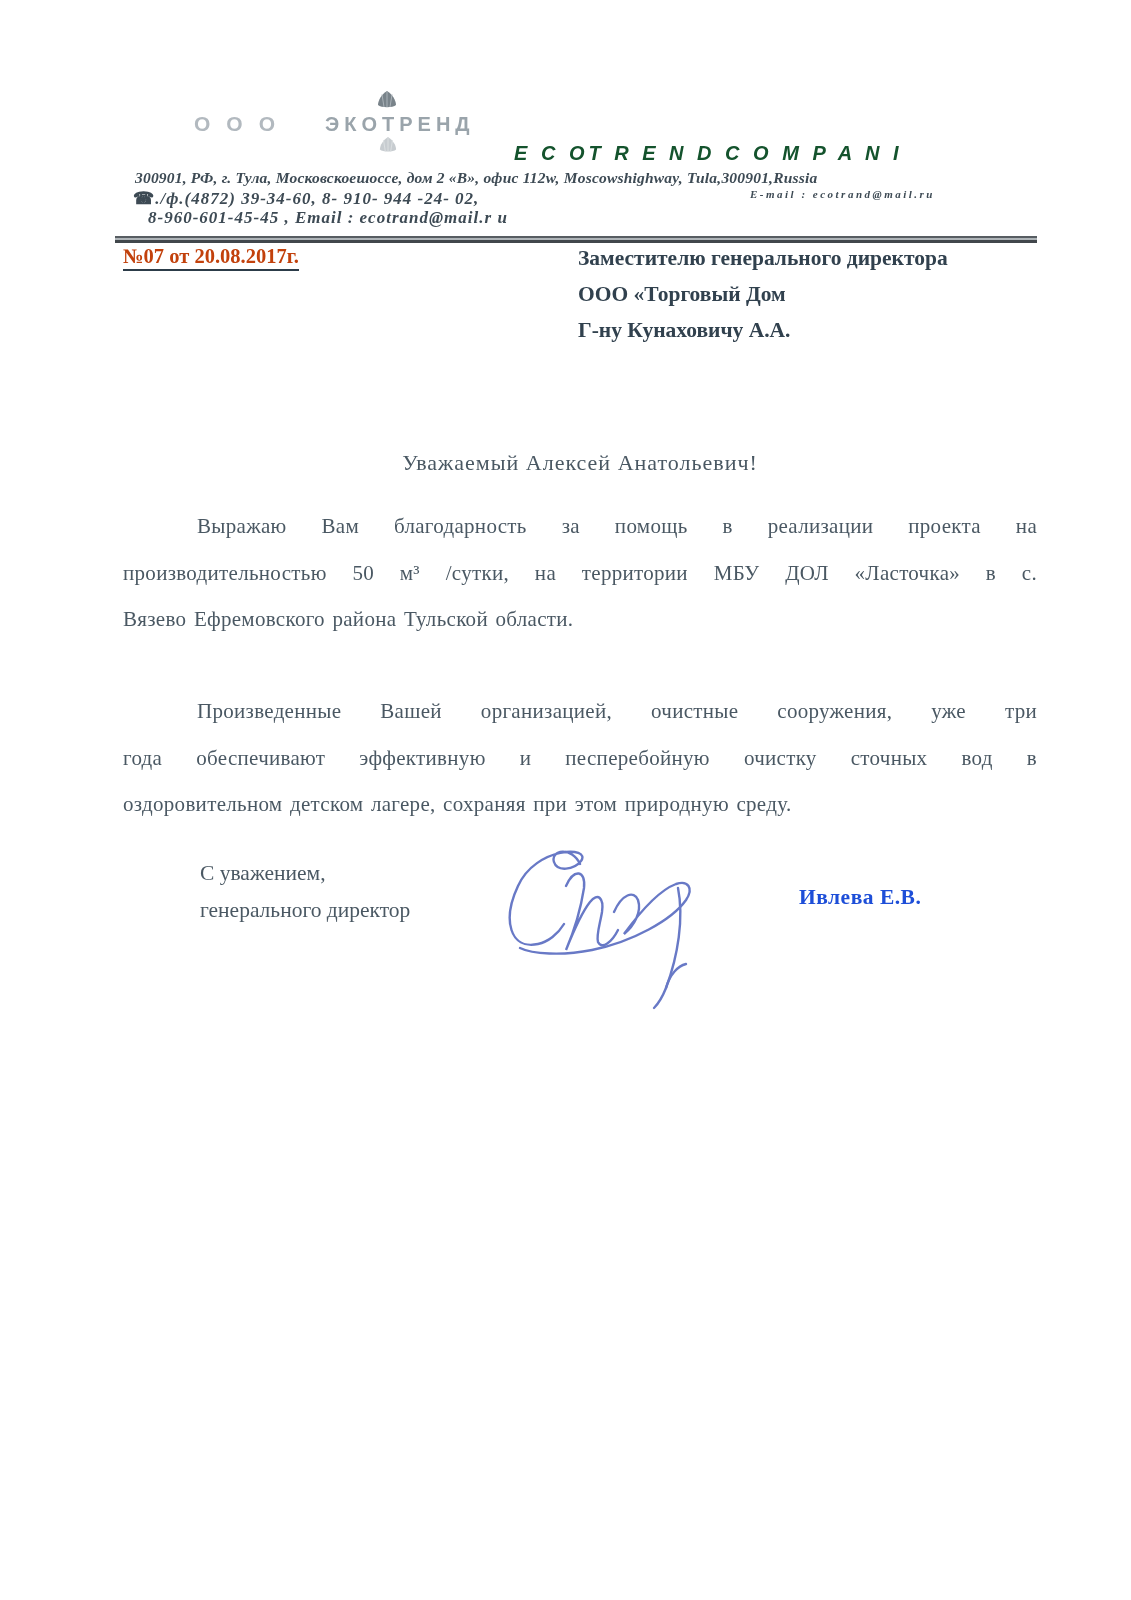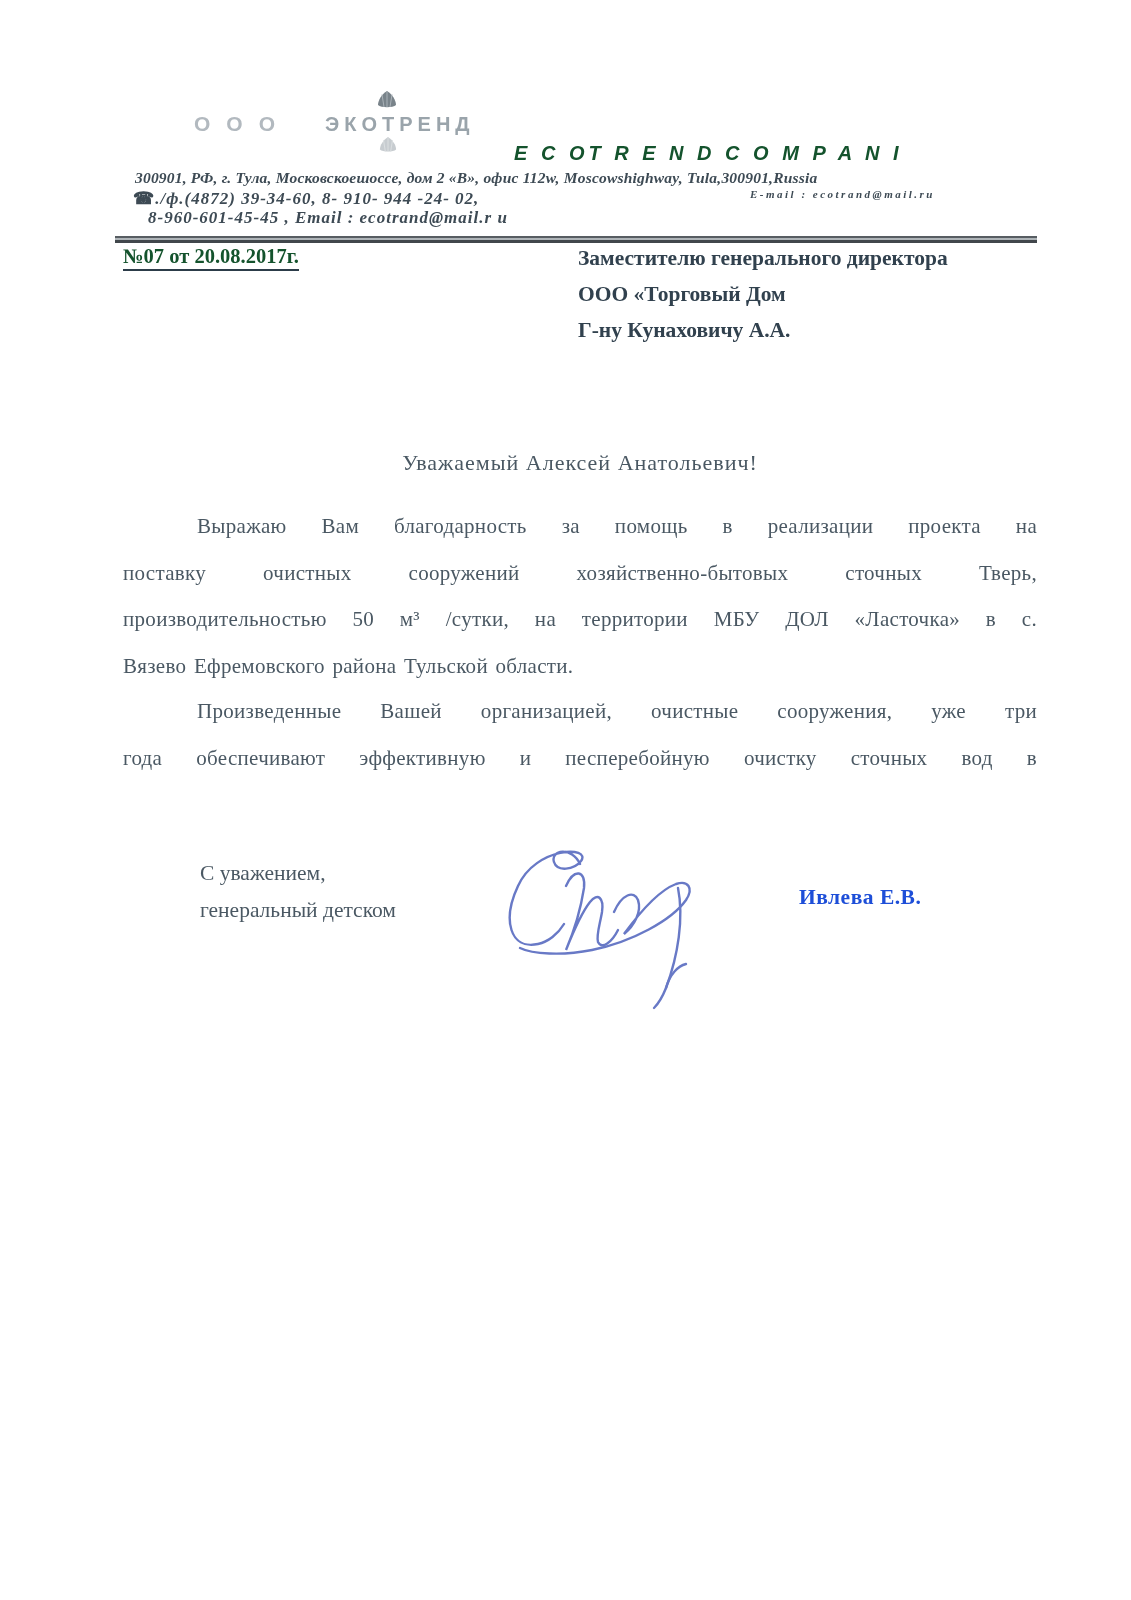--- a/index.html
+++ b/index.html
@@ -39,21 +39,21 @@
   .contacts-2{position:absolute;left:148px;top:208px;
     font-style:italic;font-weight:bold;font-size:17px;color:#3d4a54;letter-spacing:1px;}
   .phone-glyph{font-style:normal;}
   .rule{
     position:absolute;left:115px;top:236px;width:922px;height:7px;
     background:linear-gradient(to bottom,#575d62 0 2px,#aeb4b8 2px 4px,#41474c 4px 7px);
   }
   
   .ref-number{
     position:absolute;left:123px;top:245px;
-    font-weight:bold;font-size:20.5px;color:#14532d;
+    font-weight:bold;font-size:20.5px;color:#c2410c;
     border-bottom:2px solid #2c3c49;padding-bottom:1px;
   }
   .recipient{
     position:absolute;left:578px;top:244px;width:460px;
     font-weight:bold;font-size:21.5px;color:#31414e;
   }
   .recipient .tline{line-height:28px;margin-bottom:8px;white-space:nowrap;}
   
   .salutation{
     position:absolute;left:123px;top:450px;width:914px;
@@ -114,32 +114,32 @@
   <div class="recipient">
       <div class="tline">Заместителю генерального директора</div>
       <div class="tline">ООО «Торговый Дом</div>
       <div class="tline last">Г-ну Кунаховичу А.А.</div>
     </div>
 
   <div class="salutation">Уважаемый Алексей Анатольевич!</div>
 
   <div class="para para-1">
       <div class="tline indent">Выражаю Вам благодарность за помощь в реализации проекта на</div>
-      <div class="tline">поставку очистных сооружений хозяйственно-бытовых сточных Тверь,</div>
       <div class="tline">производительностью 50 м³ /сутки, на территории МБУ ДОЛ «Ласточка» в с.</div>
       <div class="tline last">Вязево Ефремовского района Тульской области.</div>
     </div>
   <div class="para para-2">
       <div class="tline indent">Произведенные Вашей организацией, очистные сооружения, уже три</div>
       <div class="tline">года обеспечивают эффективную и песперебойную очистку сточных вод в</div>
+      <div class="tline last">оздоровительном детском лагере, сохраняя при этом природную среду.</div>
     </div>
 
   <div class="closing">
       <div class="tline">С уважением,</div>
-      <div class="tline last">генеральный детском</div>
+      <div class="tline last">генерального директор</div>
     </div>
 
   <div class="sig-svg">
     <svg width="270" height="172" viewBox="0 0 270 172" fill="none">
       <g stroke="#5c6ec2" stroke-width="2.4" stroke-linecap="round" fill="none" opacity="0.92">
         <path d="M118,26 C110,8 88,12 92,24 C95,34 112,32 119,23 C130,8 74,8 56,48 C40,82 48,112 76,106 C86,104 96,96 102,86"></path>
         <path d="M104,48 C112,30 124,32 122,50 C118,76 110,98 104,112 C112,92 120,74 128,64 C136,54 142,60 140,74 C138,86 134,98 136,104 C140,112 150,104 156,92"></path>
         <path d="M152,74 C160,56 172,52 176,62 C180,74 172,88 162,96 C178,74 198,52 214,46 C226,42 232,50 224,62 C210,82 170,104 130,112 C100,118 70,116 58,110"></path>
         <path d="M216,50 C222,80 216,118 204,150 C200,160 196,166 192,170"></path>
         <path d="M204,150 C208,136 216,128 224,126"></path>

